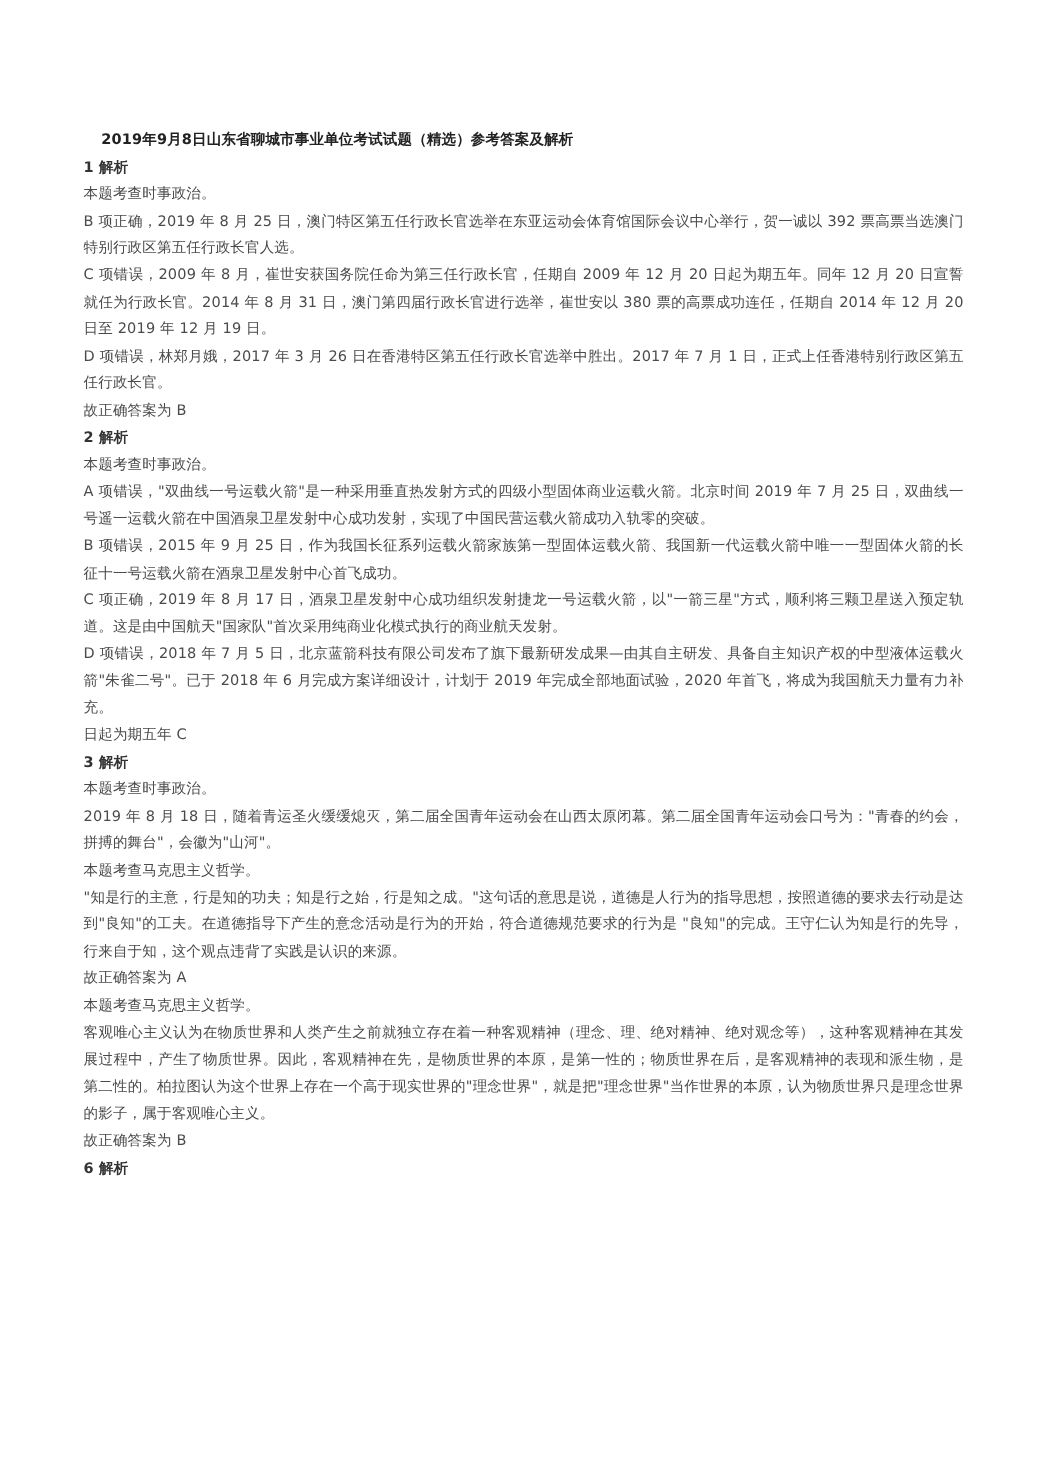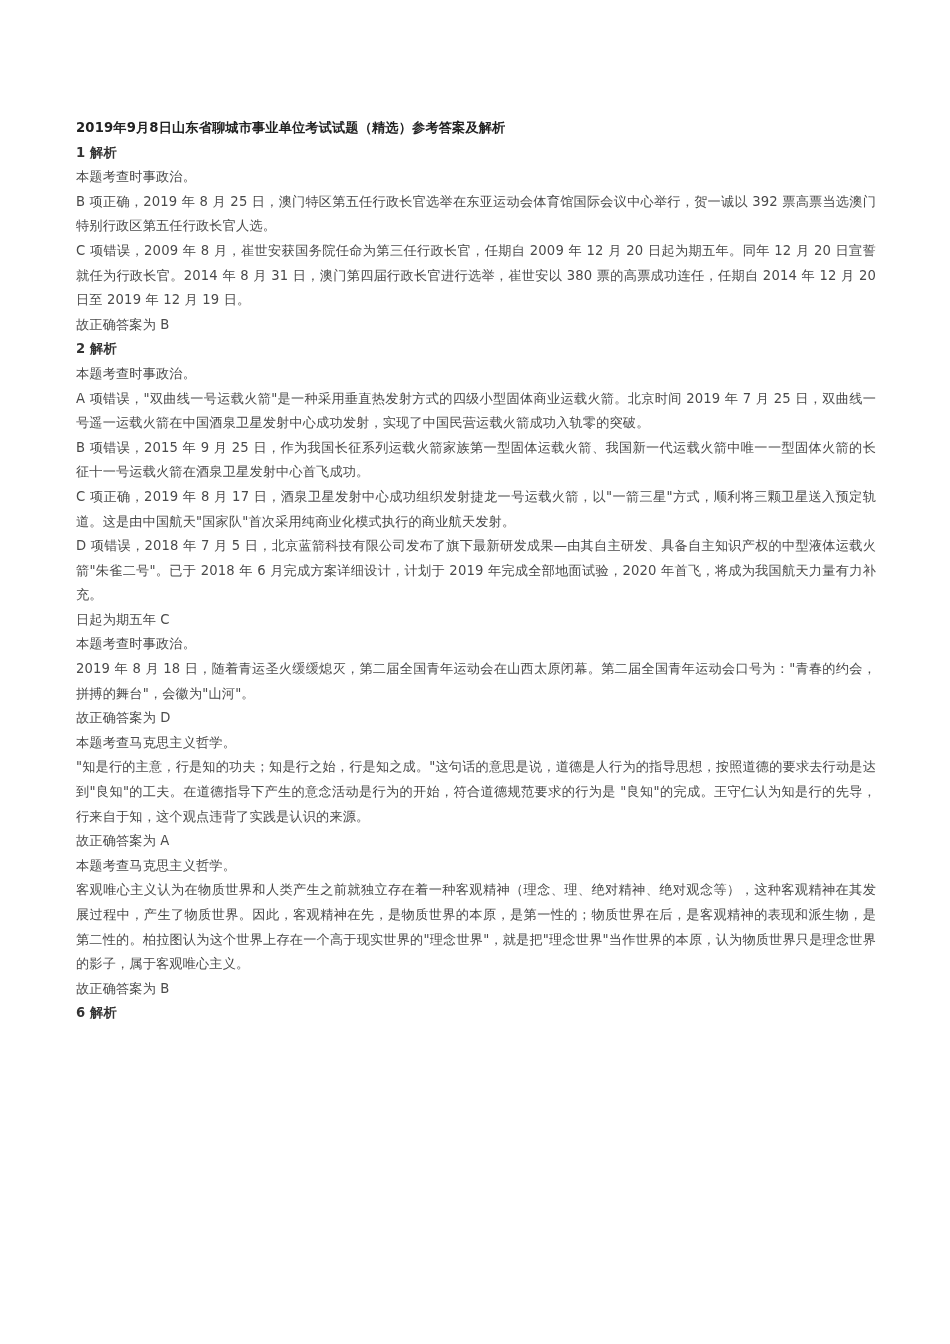--- a/index.html
+++ b/index.html
@@ -8,53 +8,54 @@
       position: absolute;
       left: 76px;
       top: 116px;
       width: 800px;
       font-family: "DejaVu Sans", "Liberation Sans", sans-serif;
       font-size: 13.2px;
       line-height: 24.6px;
       color: #4a4a4a;
       letter-spacing: 0.15px;
     }
-    .title { color: #222222; font-weight: bold; }
+    .title { color: #222222; font-weight: bold; margin-left: 16px; }
     .sec-head { color: #333333; font-weight: bold; }
     .para { margin: 0; text-align: justify; }
     .answer { color: #4a4a4a; }
   </style>
 </head>
 <body>
 
 <div class="page">
   <div class="title">2019年9月8日山东省聊城市事业单位考试试题（精选）参考答案及解析</div>
 
   <div>
     <div class="sec-head">1 解析</div>
     <p class="para">本题考查时事政治。</p>
     <p class="para">B 项正确，2019 年 8 月 25 日，澳门特区第五任行政长官选举在东亚运动会体育馆国际会议中心举行，贺一诚以 392 票高票当选澳门特别行政区第五任行政长官人选。</p>
     <p class="para">C 项错误，2009 年 8 月，崔世安获国务院任命为第三任行政长官，任期自 2009 年 12 月 20 日起为期五年。同年 12 月 20 日宣誓就任为行政长官。2014 年 8 月 31 日，澳门第四届行政长官进行选举，崔世安以 380 票的高票成功连任，任期自 2014 年 12 月 20 日至 2019 年 12 月 19 日。</p>
+    <p class="para">D 项错误，林郑月娥，2017 年 3 月 26 日在香港特区第五任行政长官选举中胜出。2017 年 7 月 1 日，正式上任香港特别行政区第五任行政长官。</p>
     <p class="para answer">故正确答案为 B</p>
   </div>
 
   <div>
     <div class="sec-head">2 解析</div>
     <p class="para">本题考查时事政治。</p>
     <p class="para">A 项错误，"双曲线一号运载火箭"是一种采用垂直热发射方式的四级小型固体商业运载火箭。北京时间 2019 年 7 月 25 日，双曲线一号遥一运载火箭在中国酒泉卫星发射中心成功发射，实现了中国民营运载火箭成功入轨零的突破。</p>
     <p class="para">B 项错误，2015 年 9 月 25 日，作为我国长征系列运载火箭家族第一型固体运载火箭、我国新一代运载火箭中唯一一型固体火箭的长征十一号运载火箭在酒泉卫星发射中心首飞成功。</p>
     <p class="para">C 项正确，2019 年 8 月 17 日，酒泉卫星发射中心成功组织发射捷龙一号运载火箭，以"一箭三星"方式，顺利将三颗卫星送入预定轨道。这是由中国航天"国家队"首次采用纯商业化模式执行的商业航天发射。</p>
     <p class="para">D 项错误，2018 年 7 月 5 日，北京蓝箭科技有限公司发布了旗下最新研发成果—由其自主研发、具备自主知识产权的中型液体运载火箭"朱雀二号"。已于 2018 年 6 月完成方案详细设计，计划于 2019 年完成全部地面试验，2020 年首飞，将成为我国航天力量有力补充。</p>
     <p class="para answer">日起为期五年 C</p>
   </div>
 
   <div>
+    <div class="sec-head">3 解析</div>
     <p class="para">本题考查时事政治。</p>
     <p class="para">2019 年 8 月 18 日，随着青运圣火缓缓熄灭，第二届全国青年运动会在山西太原闭幕。第二届全国青年运动会口号为："青春的约会，拼搏的舞台"，会徽为"山河"。</p>
-    <p class="para answer">故正确答案为 D</p>
   </div>
 
   <div>
     <p class="para">本题考查马克思主义哲学。</p>
     <p class="para">"知是行的主意，行是知的功夫；知是行之始，行是知之成。"这句话的意思是说，道德是人行为的指导思想，按照道德的要求去行动是达到"良知"的工夫。在道德指导下产生的意念活动是行为的开始，符合道德规范要求的行为是 "良知"的完成。王守仁认为知是行的先导，行来自于知，这个观点违背了实践是认识的来源。</p>
     <p class="para answer">故正确答案为 A</p>
   </div>
 
   <div>
     <p class="para">本题考查马克思主义哲学。</p>

